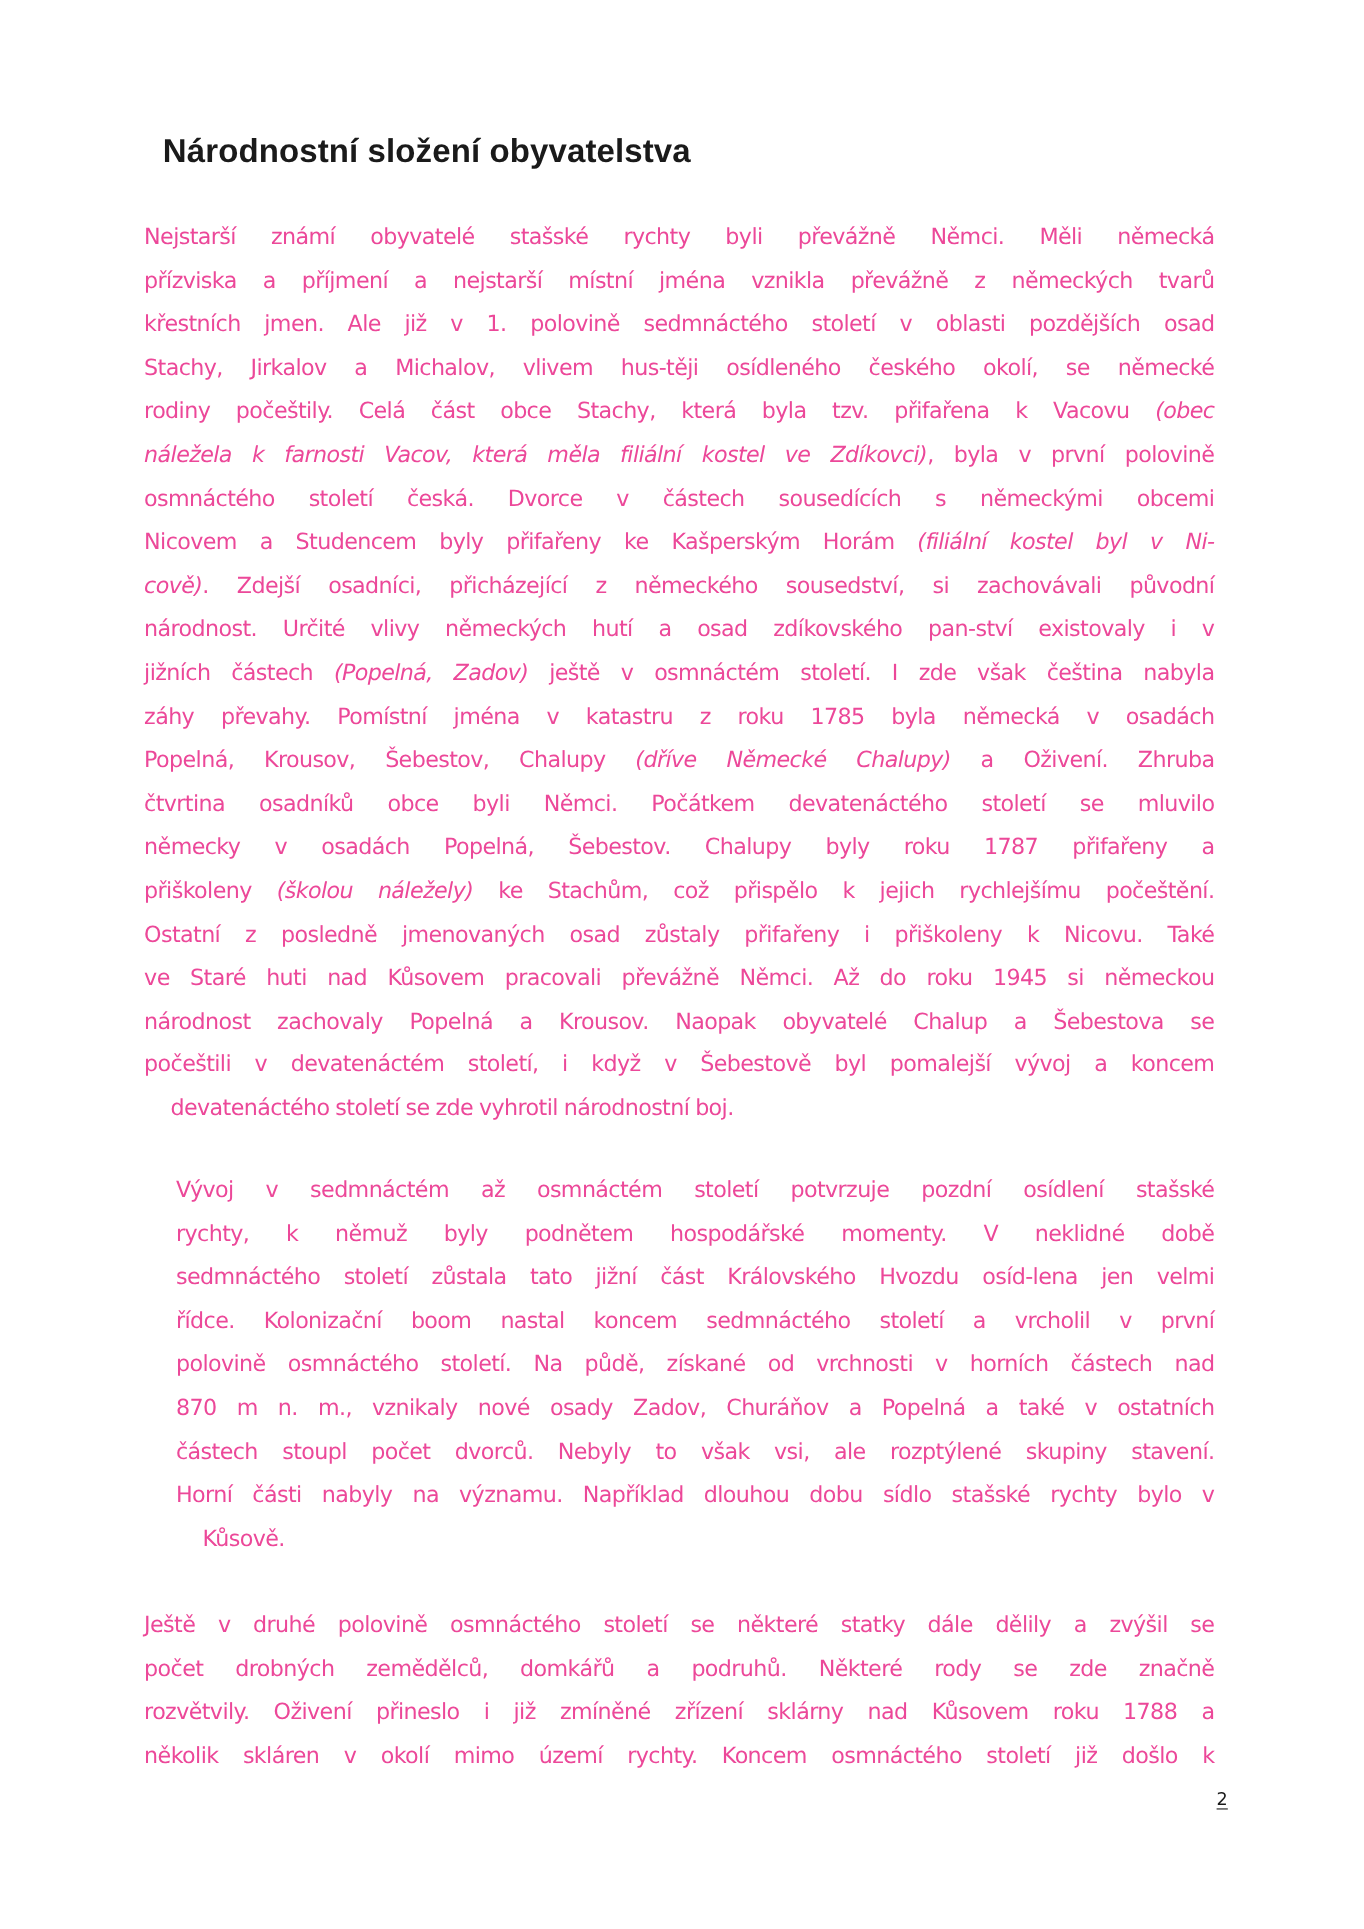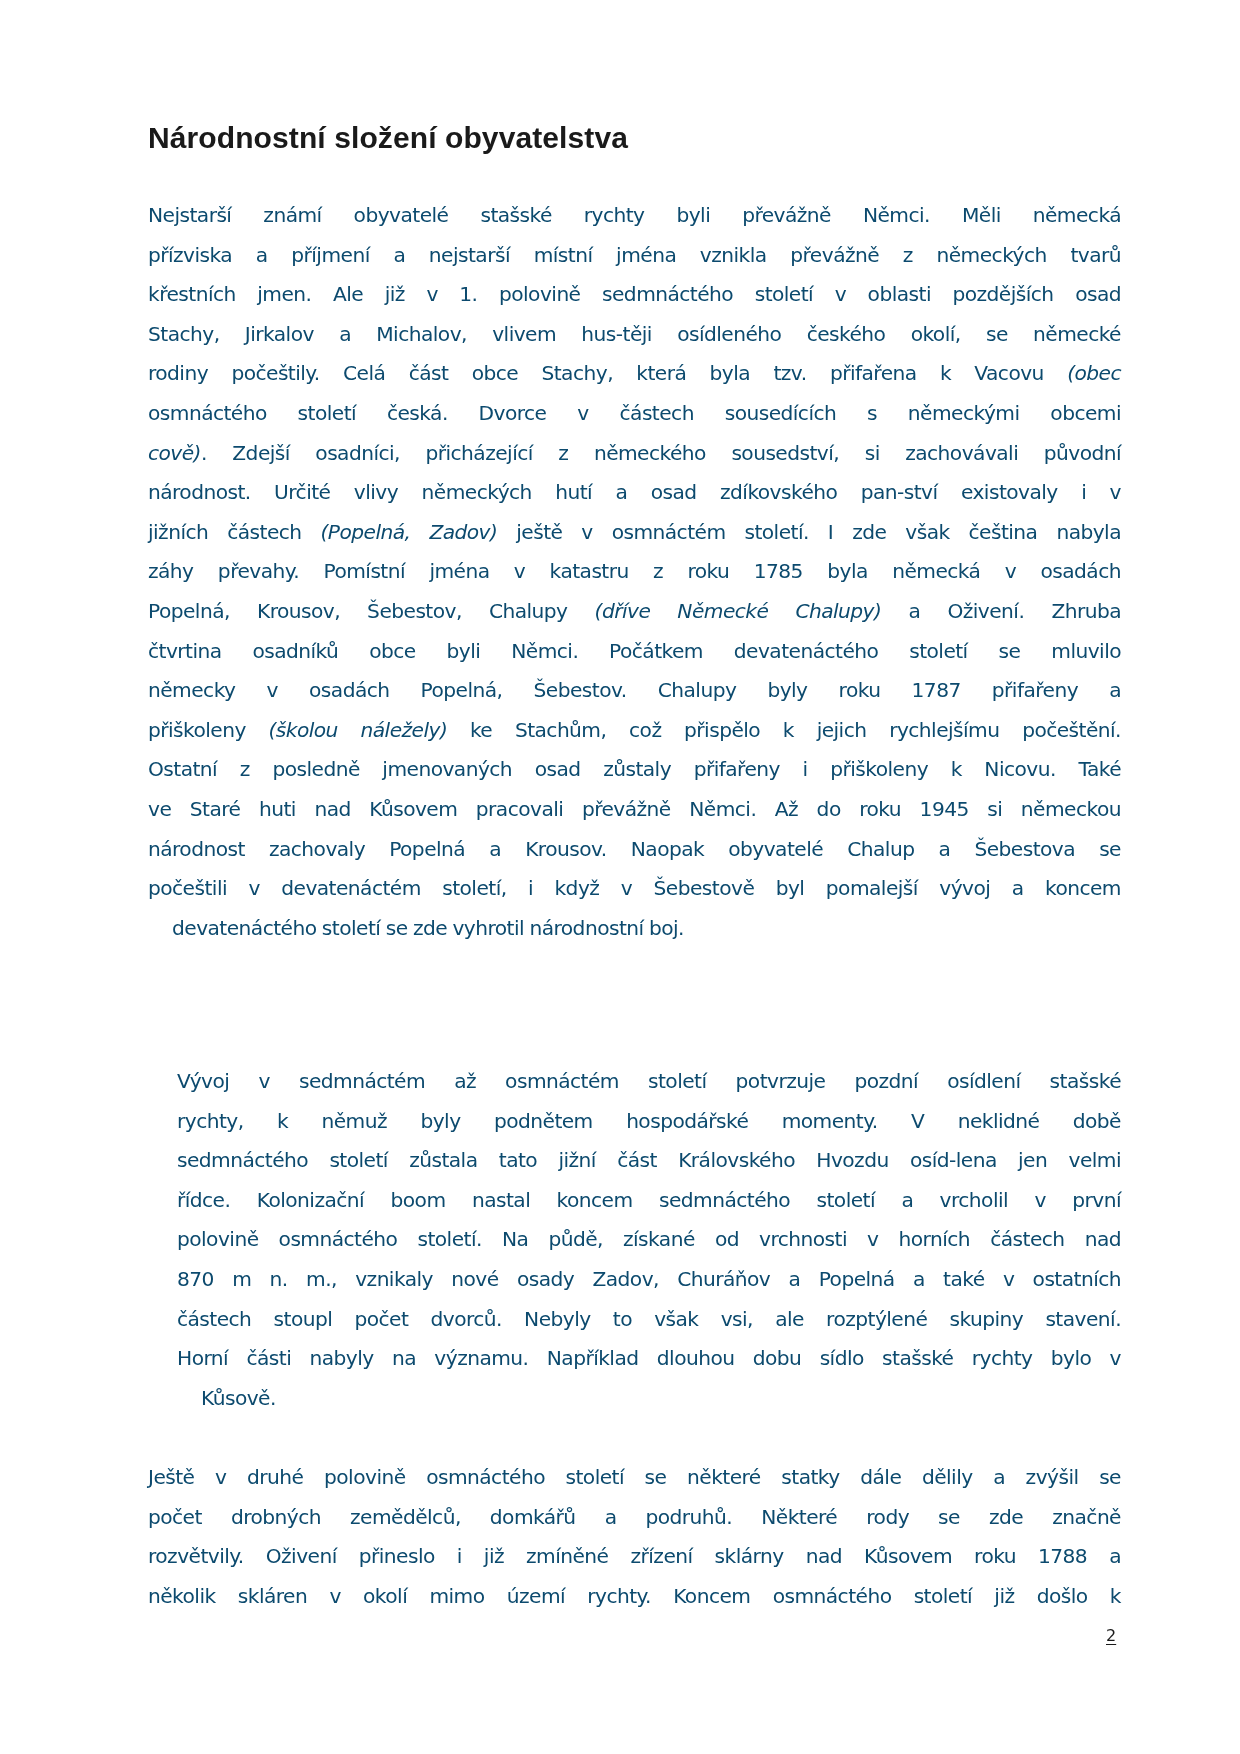--- a/index.html
+++ b/index.html
@@ -4,22 +4,22 @@
 <style>
   html, body { margin: 0; padding: 0; background: #ffffff; }
   body { width: 1240px; height: 1754px; position: relative; overflow: hidden; }
   .page { position: absolute; left: 0; top: 0; width: 1240px; height: 1754px; background: #fff; }
   .title {
     position: absolute; left: 148px; top: 118px;
     font-family: "Liberation Sans", sans-serif; font-weight: bold;
     font-size: 30px; color: #1a1a1a; margin: 0; line-height: 40px; letter-spacing: 0.1px;
   }
   .body {
-    position: absolute; left: 148px; width: 973px;
-    font-family: "DejaVu Sans", sans-serif; font-size: 20.2px; color: #0c4a6e;
+    position: absolute; left: 131px; width: 973px;
+    font-family: "DejaVu Sans", sans-serif; font-size: 20.2px; color: #ec4899;
     line-height: 39.6px; text-align: justify; margin: 0;
     letter-spacing: -0.55px; word-spacing: -0.5px;
   }
   .p1 { top: 196px; }
   .p2 { top: 1062px; text-indent: 29px; }
   .p3 { top: 1458px; }
   .body span.line { display: block; text-align: justify; text-align-last: justify; white-space: nowrap; }
   .body span.line.last { text-align-last: left; margin-left: 24px; }
   .body em { font-style: italic; }
   .page-number {
@@ -33,21 +33,23 @@
 
 <div class="page">
   <h1 class="title">Národnostní složení obyvatelstva</h1>
 
   <div class="body p1">
       <span class="line"><span>Nejstarší známí obyvatelé stašské rychty byli převážně Němci. Měli německá</span></span>
       <span class="line"><span>přízviska a příjmení a nejstarší místní jména vznikla převážně z německých tvarů</span></span>
       <span class="line"><span>křestních jmen. Ale již v 1. polovině sedmnáctého století v oblasti pozdějších osad</span></span>
       <span class="line"><span>Stachy, Jirkalov a Michalov, vlivem hus-těji osídleného českého okolí, se německé</span></span>
       <span class="line"><span>rodiny počeštily. Celá část obce Stachy, která byla tzv. přifařena k Vacovu </span><em>(obec</em></span>
+      <span class="line"><em>náležela k farnosti Vacov, která měla filiální kostel ve Zdíkovci)</em><span>, byla v první polovině</span></span>
       <span class="line"><span>osmnáctého století česká. Dvorce v částech sousedících s německými obcemi</span></span>
+      <span class="line"><span>Nicovem a Studencem byly přifařeny ke Kašperským Horám </span><em>(filiální kostel byl v Ni-</em></span>
       <span class="line"><em>cově)</em><span>. Zdejší osadníci, přicházející z německého sousedství, si zachovávali původní</span></span>
       <span class="line"><span>národnost. Určité vlivy německých hutí a osad zdíkovského pan-ství existovaly i v</span></span>
       <span class="line"><span>jižních částech </span><em>(Popelná, Zadov)</em><span> ještě v osmnáctém století. I zde však čeština nabyla</span></span>
       <span class="line"><span>záhy převahy. Pomístní jména v katastru z roku 1785 byla německá v osadách</span></span>
       <span class="line"><span>Popelná, Krousov, Šebestov, Chalupy </span><em>(dříve Německé Chalupy)</em><span> a Oživení. Zhruba</span></span>
       <span class="line"><span>čtvrtina osadníků obce byli Němci. Počátkem devatenáctého století se mluvilo</span></span>
       <span class="line"><span>německy v osadách Popelná, Šebestov. Chalupy byly roku 1787 přifařeny a</span></span>
       <span class="line"><span>přiškoleny </span><em>(školou náležely)</em><span> ke Stachům, což přispělo k jejich rychlejšímu počeštění.</span></span>
       <span class="line"><span>Ostatní z posledně jmenovaných osad zůstaly přifařeny i přiškoleny k Nicovu. Také</span></span>
       <span class="line"><span>ve Staré huti nad Kůsovem pracovali převážně Němci. Až do roku 1945 si německou</span></span>

